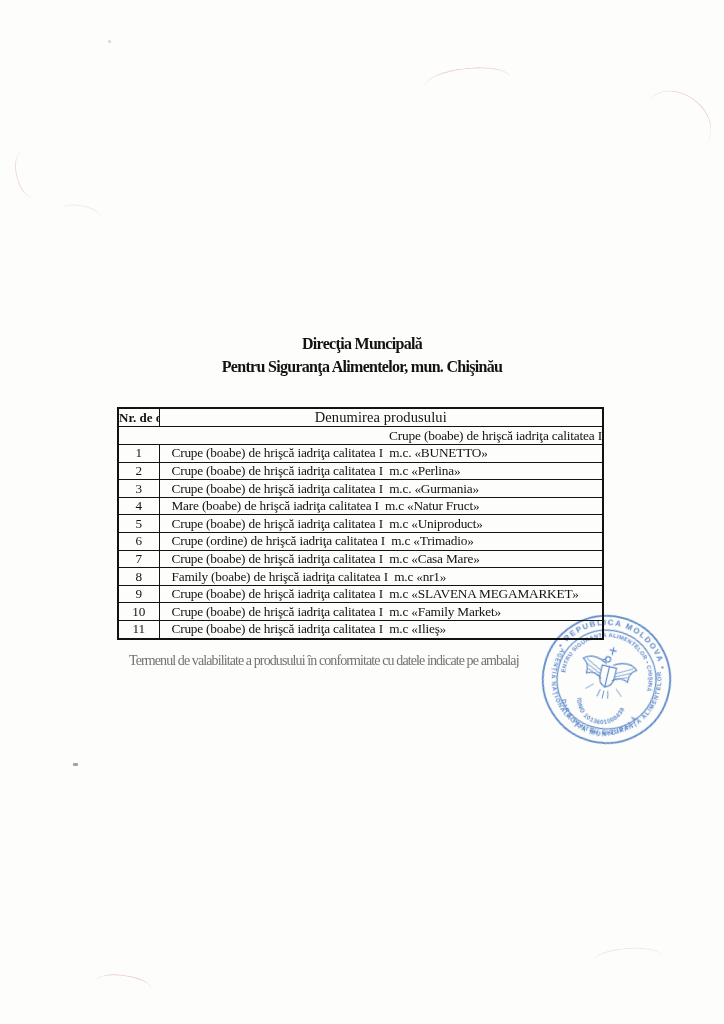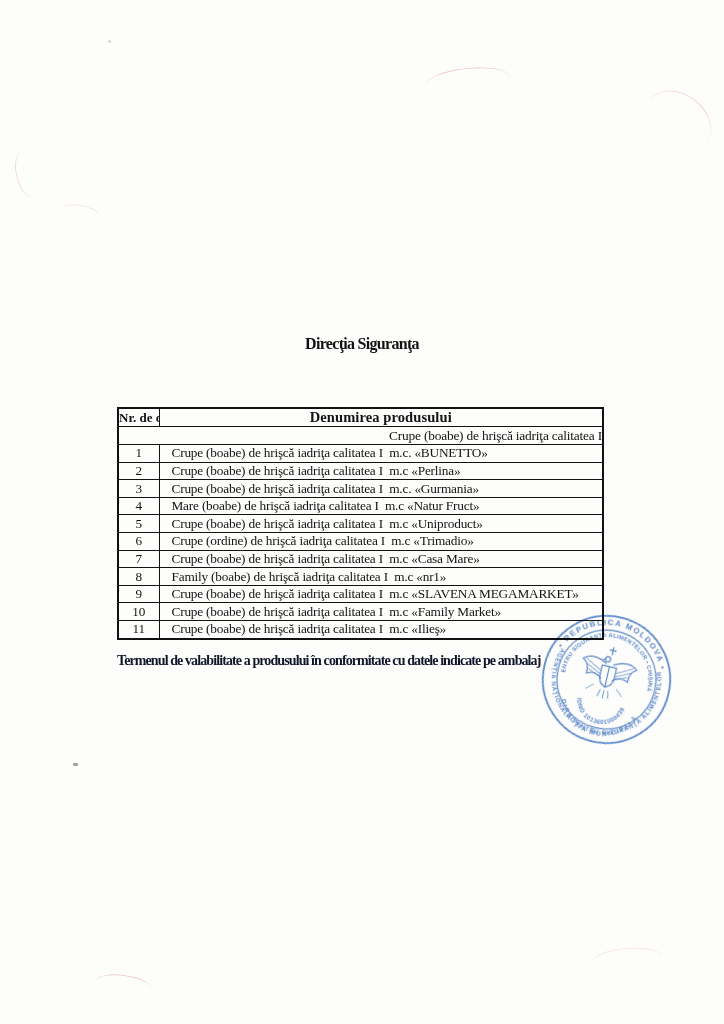--- a/index.html
+++ b/index.html
@@ -44,42 +44,42 @@
     white-space: pre;
     overflow: hidden;
   }
   th.c-nr {
     font-size: 13px; font-weight: bold;
     line-height: 15.5px; white-space: normal;
     padding: 2px 1px;
     text-align: center; vertical-align: middle;
   }
   th.c-name {
-    font-size: 14.5px; font-weight: bold;
+    font-size: 14.5px; font-weight: normal;
     text-align: center; vertical-align: middle;
     letter-spacing: 0.1px;
   }
   td.group {
     height: 17px; line-height: 16px;
     text-align: right;
     font-size: 13.4px;
     letter-spacing: -0.2px;
   }
   tbody td { height: 16.6px; line-height: 15.8px; letter-spacing: -0.2px; }
   tbody td.c-nr { text-align: center; }
   tbody td.c-name { text-align: left; padding-left: 12px; font-size: 13.3px; }
 
   
   .footer-note {
-    position: absolute; left: 117px; top: 653px;
-    font-weight: bold;
+    position: absolute; left: 129px; top: 653px;
+    font-weight: normal;
     font-size: 14px;
     letter-spacing: -0.9px;
     white-space: nowrap;
-    color: #0f172a;
+    color: #737373;
   }
 
   
   .stamp {
     position: absolute; left: 538px; top: 611px;
     width: 137px; height: 137px;
     mix-blend-mode: multiply;
     opacity: 0.92;
     transform: rotate(13deg);
     filter: blur(0.25px);
@@ -114,21 +114,22 @@
   <div class="artifact" style="left:425px; top:68px; width:85px; height:26px; transform:rotate(-6deg);"></div>
   <div class="artifact" style="left:642px; top:94px; width:72px; height:55px; transform:rotate(38deg);"></div>
   <div class="artifact vert" style="left:16px; top:150px; width:24px; height:48px; transform:rotate(-14deg);"></div>
   <div class="artifact" style="left:60px; top:205px; width:40px; height:16px; transform:rotate(10deg); opacity:.6;"></div>
   <div class="artifact" style="left:96px; top:975px; width:55px; height:18px; transform:rotate(8deg);"></div>
   <div class="artifact" style="left:592px; top:948px; width:70px; height:22px; transform:rotate(-5deg); opacity:.55;"></div>
   <div class="speck" style="left:73px; top:763px; width:5px; height:3px;"></div>
   <div class="dot" style="left:108px; top:40px; width:3px; height:3px;"></div>
 
   <div class="title-block">
-    <div>Direcţia Siguranţa</div>
+    <div>Direcţia Muncipală</div>
+    <div>Pentru Siguranţa Alimentelor, mun. Chişinău</div>
   </div>
 
   <table class="products">
     <colgroup>
         <col class="nr-col">
         <col>
       </colgroup>
     <thead>
       <tr>
         <th class="c-nr">Nr. de ordine</th>

